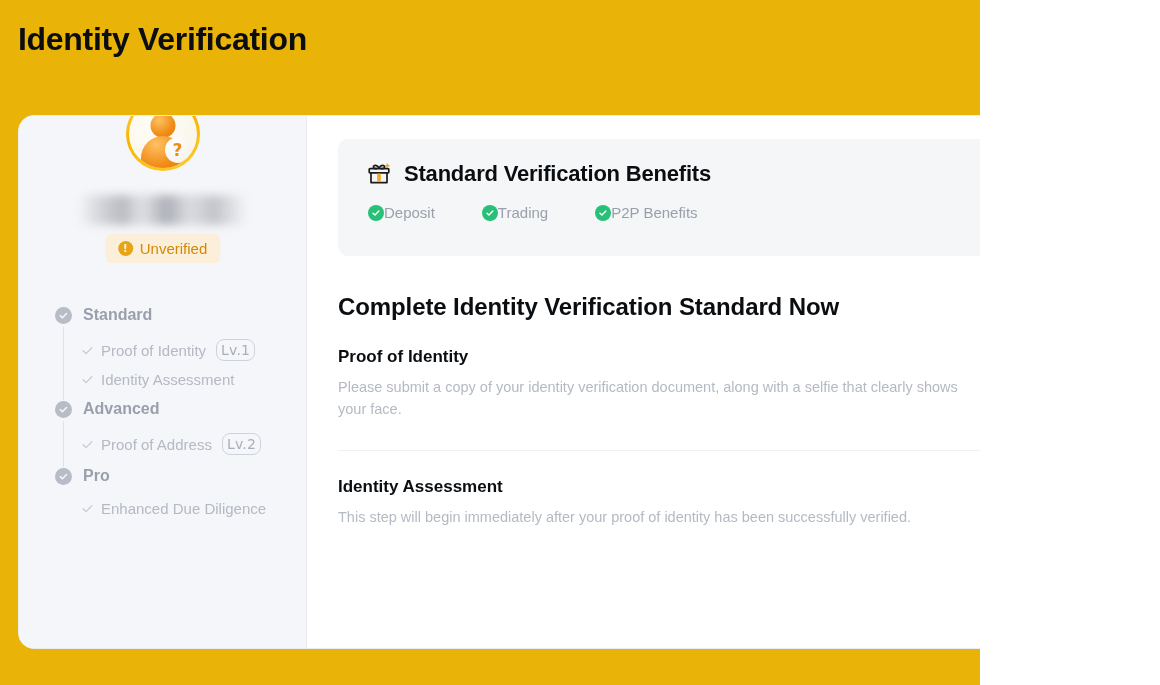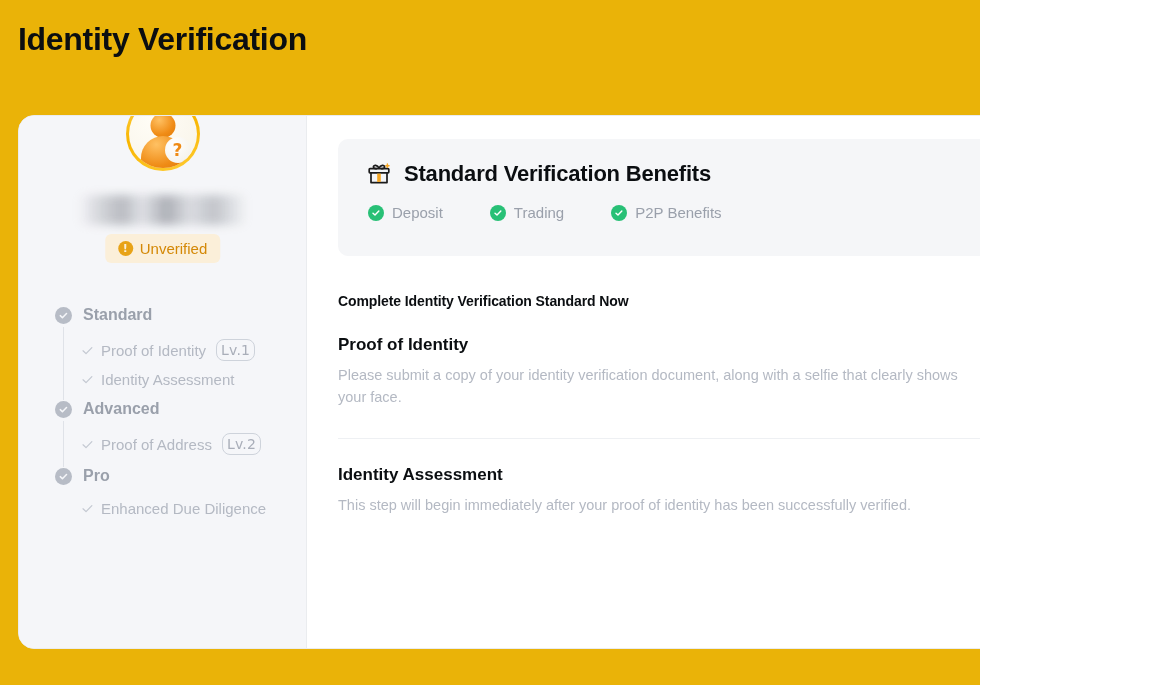--- a/index.html
+++ b/index.html
@@ -267,40 +267,39 @@
   .benefit-list {
     display: flex;
     align-items: center;
     gap: 47px;
     margin-top: 17px;
     padding-left: 2px;
   }
   .benefit {
     display: flex;
     align-items: center;
-    gap: 8px;
   }
   .green-check {
     width: 16px;
     height: 16px;
     flex: 0 0 16px;
     border-radius: 50%;
     background: #28c076;
     display: flex;
     align-items: center;
     justify-content: center;
   }
   .benefit-label {
     font-size: 15px;
     color: #9aa0ab;
   }
 
   .section-heading {
     margin-top: 37px;
-    font-size: 14px;
+    font-size: 24px;
     font-weight: 700;
     color: #0b0e11;
     letter-spacing: -0.1px;
   }
 
   .step-row {
     display: flex;
     align-items: flex-start;
     justify-content: space-between;
     gap: 24px;

